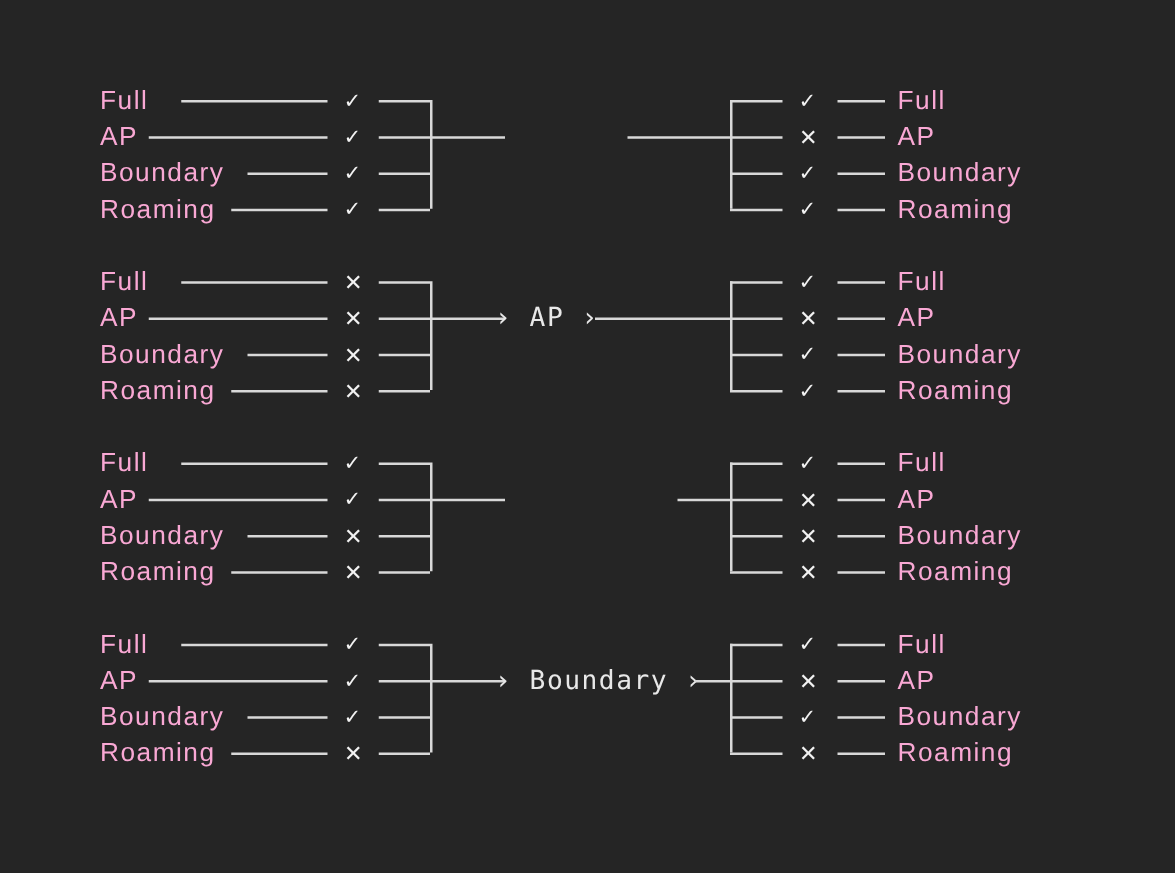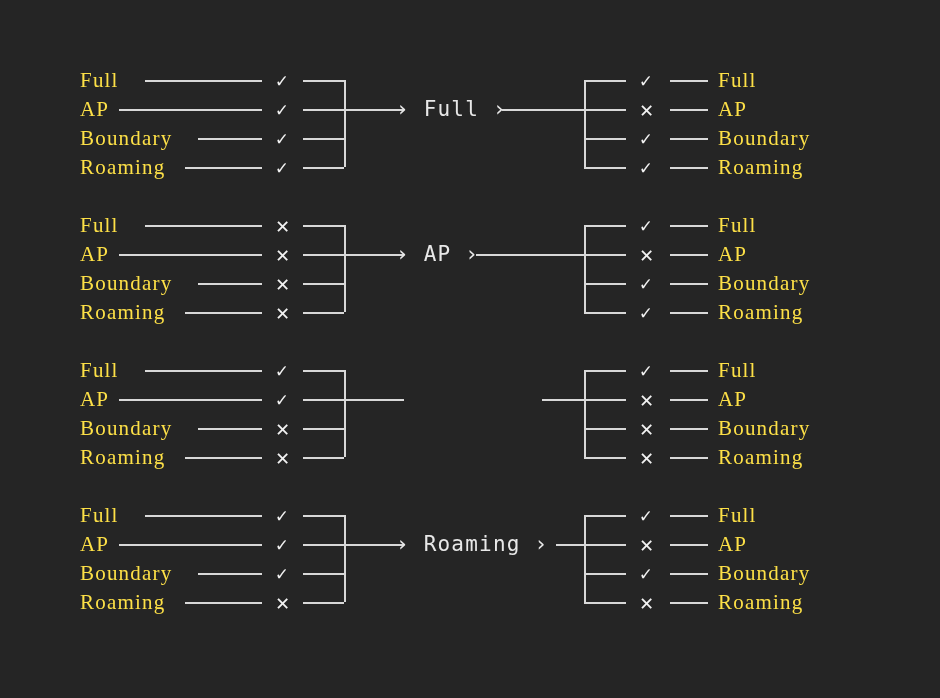--- a/index.html
+++ b/index.html
@@ -21,27 +21,27 @@
   .group {
     position: absolute;
     left: 0;
     width: 940px;
     height: 124px;
   }
 
   
   .lbl {
     position: absolute;
-    color: #fde047;
+    color: #f9a8d4;
     font-size: 21px;
     line-height: 29px;
     height: 29px;
     letter-spacing: 1.2px;
     white-space: nowrap;
-    font-family: Liberation Serif, serif;
+    font-family: Liberation Sans, sans-serif;
   }
 
   
   .in-row {
     position: absolute;
     left: 0;
     width: 940px;
     height: 29px;
   }
   .in-label {
@@ -143,21 +143,20 @@
         <span class="lbl in-label">Roaming</span>
         <div class="in-dash" style="left: 185.1px; width: 76.9px;"></div>
         <span class="mark ok" style="left: 276px;">✓</span>
       </div>
       <div class="brk-stub" style="left: 303px; width: 41px; top: 14px;"></div>
       <div class="brk-stub" style="left: 303px; width: 41px; top: 43px;"></div>
       <div class="brk-stub" style="left: 303px; width: 41px; top: 72px;"></div>
       <div class="brk-stub" style="left: 303px; width: 41px; top: 101px;"></div>
       <div class="brk-spine" style="left: 344px; top: 14px; height: 87px;"></div>
       <div class="conn" style="left: 344px; width: 60px; top: 43px;"></div>
-      <div class="center-text" style="left: 396px; top: 29px;">› Full ›</div>
       <div class="conn" style="left: 502.4px; width: 81.6px; top: 43px;"></div>
       <div class="brk-spine" style="left: 584px; top: 14px; height: 87px;"></div>
       <div class="brk-stub" style="left: 584px; width: 42px; top: 14px;"></div>
       <div class="brk-stub" style="left: 584px; width: 42px; top: 43px;"></div>
       <div class="brk-stub" style="left: 584px; width: 42px; top: 72px;"></div>
       <div class="brk-stub" style="left: 584px; width: 42px; top: 101px;"></div>
       <div class="out-row" style="top: 0px;">
         <span class="mark ok" style="left: 640px;">✓</span>
         <div class="out-dash" style="left: 670px; width: 38px;"></div>
         <span class="lbl out-label" style="left: 718px;">Full</span>
@@ -307,21 +306,21 @@
         <span class="lbl in-label">Roaming</span>
         <div class="in-dash" style="left: 185.1px; width: 76.9px;"></div>
         <span class="mark no" style="left: 276px;">✕</span>
       </div>
       <div class="brk-stub" style="left: 303px; width: 41px; top: 14px;"></div>
       <div class="brk-stub" style="left: 303px; width: 41px; top: 43px;"></div>
       <div class="brk-stub" style="left: 303px; width: 41px; top: 72px;"></div>
       <div class="brk-stub" style="left: 303px; width: 41px; top: 101px;"></div>
       <div class="brk-spine" style="left: 344px; top: 14px; height: 87px;"></div>
       <div class="conn" style="left: 344px; width: 60px; top: 43px;"></div>
-      <div class="center-text" style="left: 396px; top: 29px;">› Roaming ›</div>
+      <div class="center-text" style="left: 396px; top: 29px;">› Boundary ›</div>
       <div class="conn" style="left: 555.6px; width: 28.4px; top: 43px;"></div>
       <div class="brk-spine" style="left: 584px; top: 14px; height: 87px;"></div>
       <div class="brk-stub" style="left: 584px; width: 42px; top: 14px;"></div>
       <div class="brk-stub" style="left: 584px; width: 42px; top: 43px;"></div>
       <div class="brk-stub" style="left: 584px; width: 42px; top: 72px;"></div>
       <div class="brk-stub" style="left: 584px; width: 42px; top: 101px;"></div>
       <div class="out-row" style="top: 0px;">
         <span class="mark ok" style="left: 640px;">✓</span>
         <div class="out-dash" style="left: 670px; width: 38px;"></div>
         <span class="lbl out-label" style="left: 718px;">Full</span>

